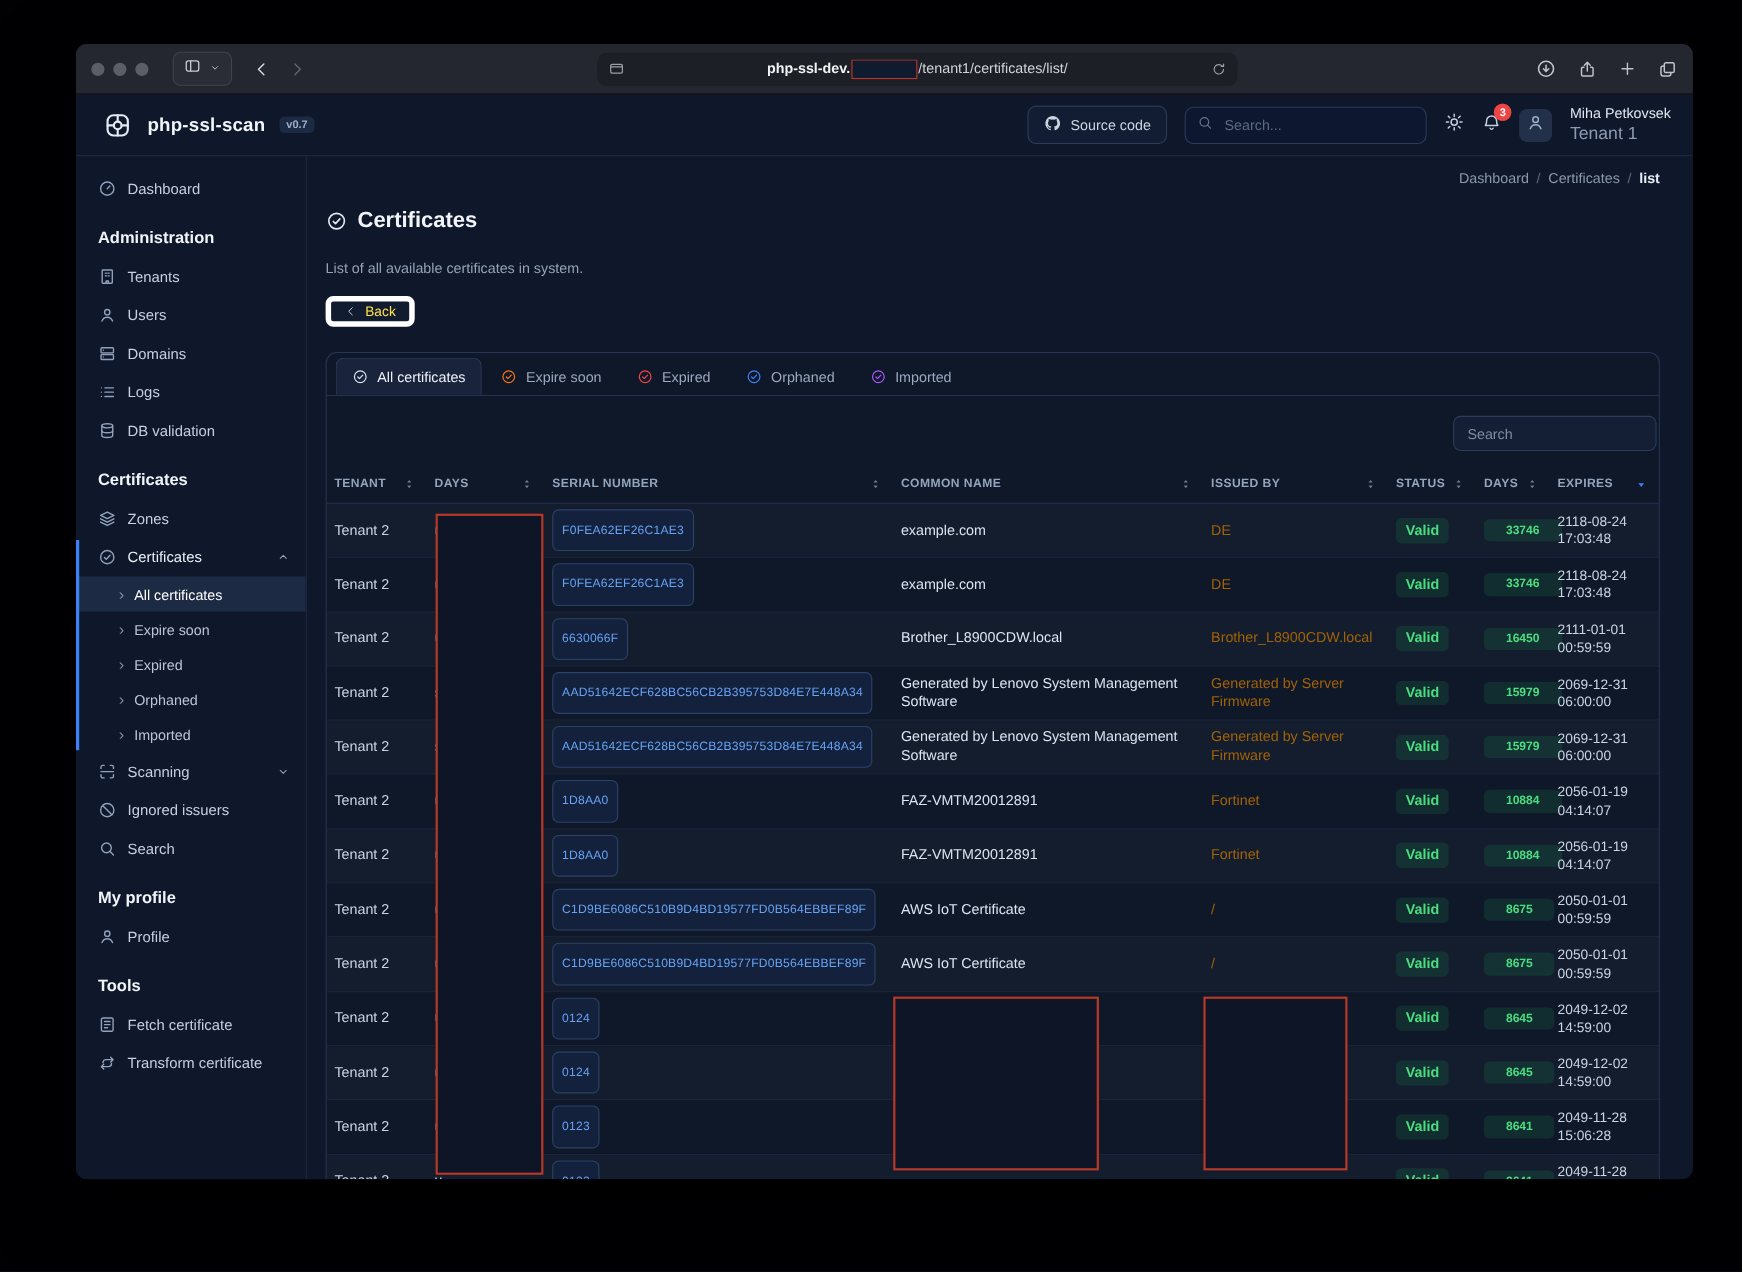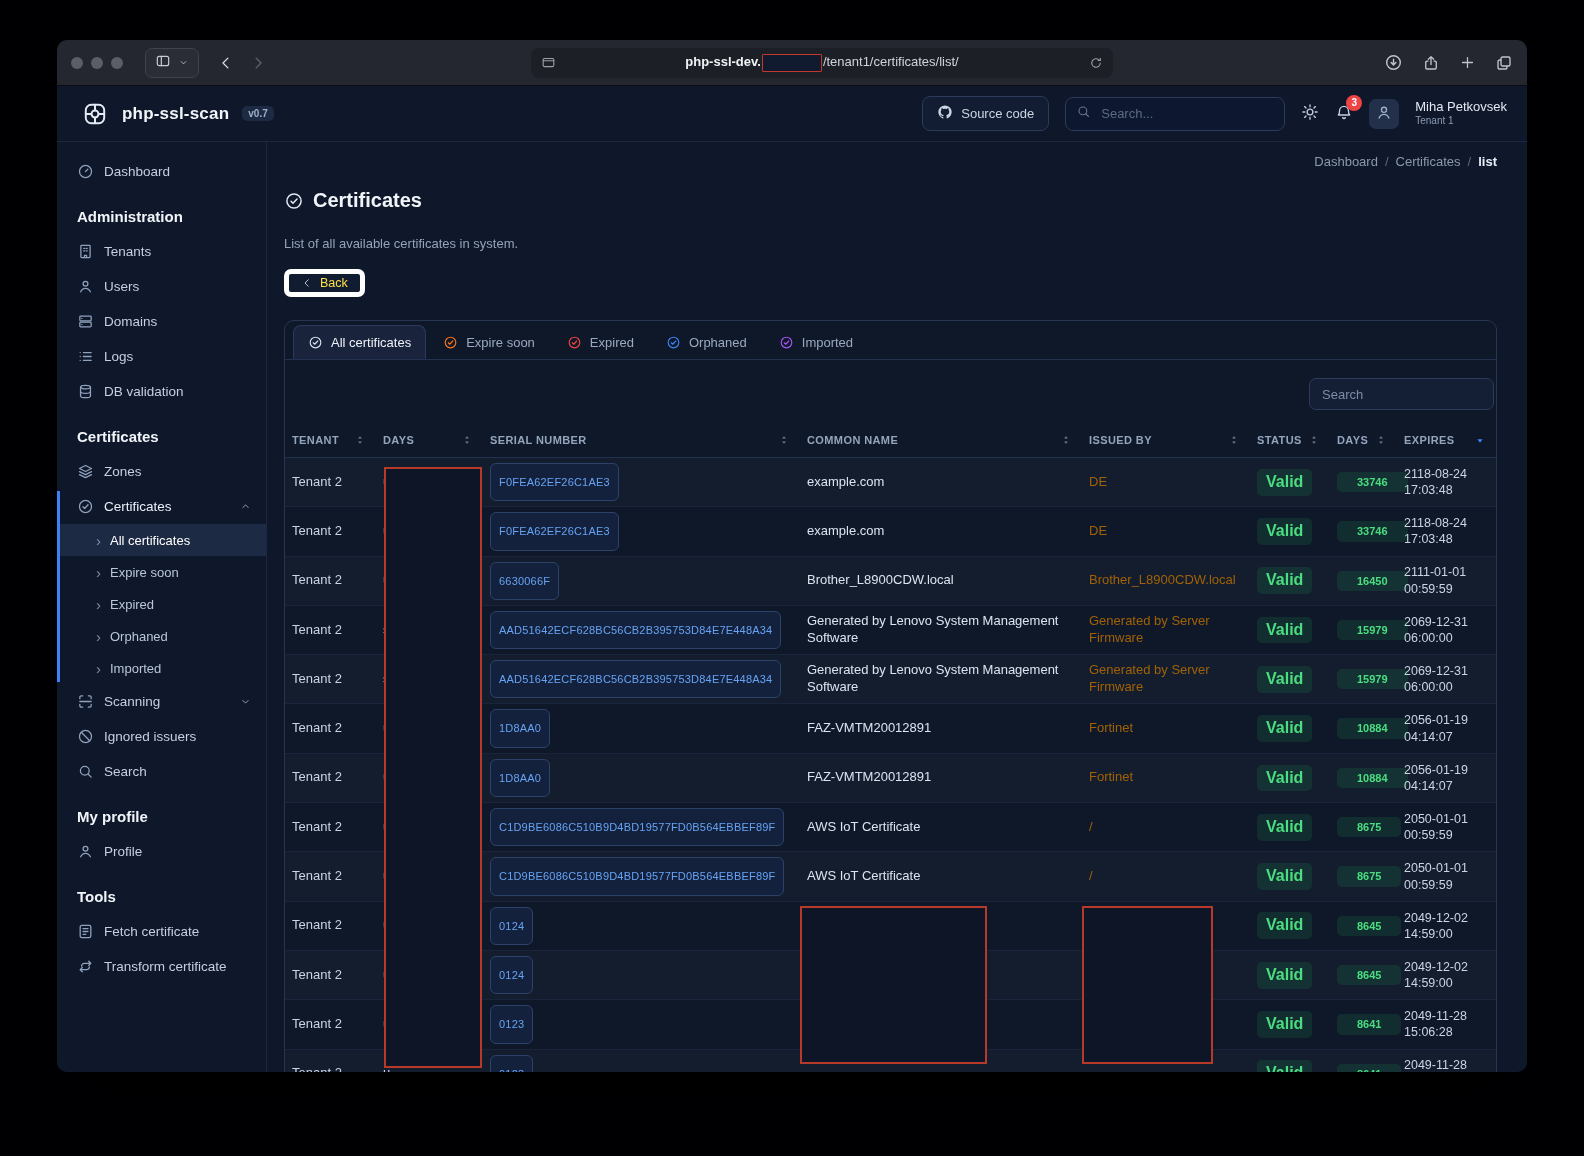--- a/index.html
+++ b/index.html
@@ -6,21 +6,21 @@
   html,body { margin:0; padding:0; }
   body {
     width:1584px; height:1156px; position:relative; overflow:hidden;
     background:#010103;
     font-family:"Liberation Sans", sans-serif;
     -webkit-font-smoothing:antialiased;
   }
 
   
   .window {
-    position:absolute; left:57px; top:40px; width:1470px; height:1032px;
+    position:absolute; left:69px; top:40px; width:1470px; height:1032px;
     border-radius:10px; overflow:hidden; background:#0f172a;
     box-shadow:0 0 0 1px rgba(0,0,0,.8), 0 24px 70px rgba(0,0,0,.65);
     display:flex; flex-direction:column;
   }
   .toolbar {
     flex:0 0 46px; background:#24272f; border-bottom:1px solid #0b0c0f;
     display:flex; align-items:center; padding:0 14px; gap:12px;
   }
   .traffic { display:flex; gap:8px; margin-right:10px; }
   .dot { width:12px; height:12px; border-radius:50%; background:#5a5e66; }
@@ -87,21 +87,21 @@
     background:#ef4444; color:#fff; font-size:10px; font-weight:700;
     border-radius:8px; display:flex; align-items:center; justify-content:center;
     padding:0 4px; font-style:normal;
   }
   .avatar {
     width:30px; height:30px; border-radius:7px; background:#223049;
     color:#9db0cc; display:flex; align-items:center; justify-content:center;
   }
   .user-block { line-height:1.25; }
   .user-name { font-size:13px; color:#e2e8f0; }
-  .user-tenant { font-size:10px; color:#8b9bb4; }
+  .user-tenant { font-size:16px; color:#8b9bb4; }
 
   
   .app-body { flex:1; display:flex; min-height:0; }
   .sidebar {
     flex:0 0 210px; width:210px; border-right:1px solid #1b2840;
     padding:12px 0 20px; overflow:hidden;
   }
   .sb-header { font-size:15px; font-weight:700; color:#f1f5f9; padding:19px 20px 9px; }
   .sb-item {
     display:flex; align-items:center; gap:10px; height:35px;
@@ -179,21 +179,21 @@
   .col-zone { color:#c9d4e4; }
   .col-issued { color:#a16207; }
   .col-expires { font-size:12.5px; color:#c9d4e4; }
   .serial-chip {
     display:inline-block; padding:11px 8px; border:1px solid #2d4269; border-radius:6px;
     background:#14213c; color:#66a3f5; font-size:11px; letter-spacing:.2px;
     white-space:nowrap; cursor:pointer;
   }
   .status-chip {
     display:inline-block; padding:3px 9px; border-radius:5px;
-    background:rgba(34,197,94,.13); color:#4ade80; font-size:16px; font-weight:700;
+    background:rgba(34,197,94,.13); color:#4ade80; font-size:13px; font-weight:700;
   }
   .days-chip {
     display:inline-block; padding:3px 20px; border-radius:5px;
     background:rgba(34,197,94,.13); color:#4ade80; font-size:11px; font-weight:700;
   }
 
   
   .redaction { position:absolute; border:2px solid #b63929; background:#0d1526; z-index:5; }
   .zone-redaction { left:99px; top:45px; width:98px; height:601px; }
   .cn-redaction { left:515px; top:484px; width:187px; height:158px; }

